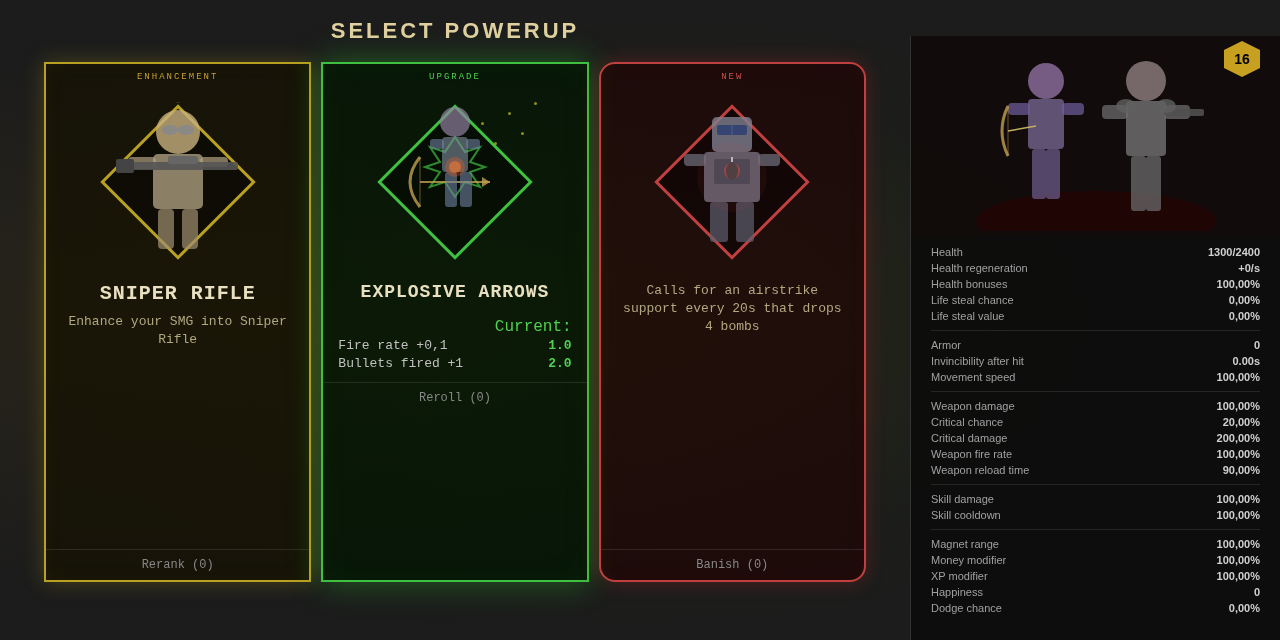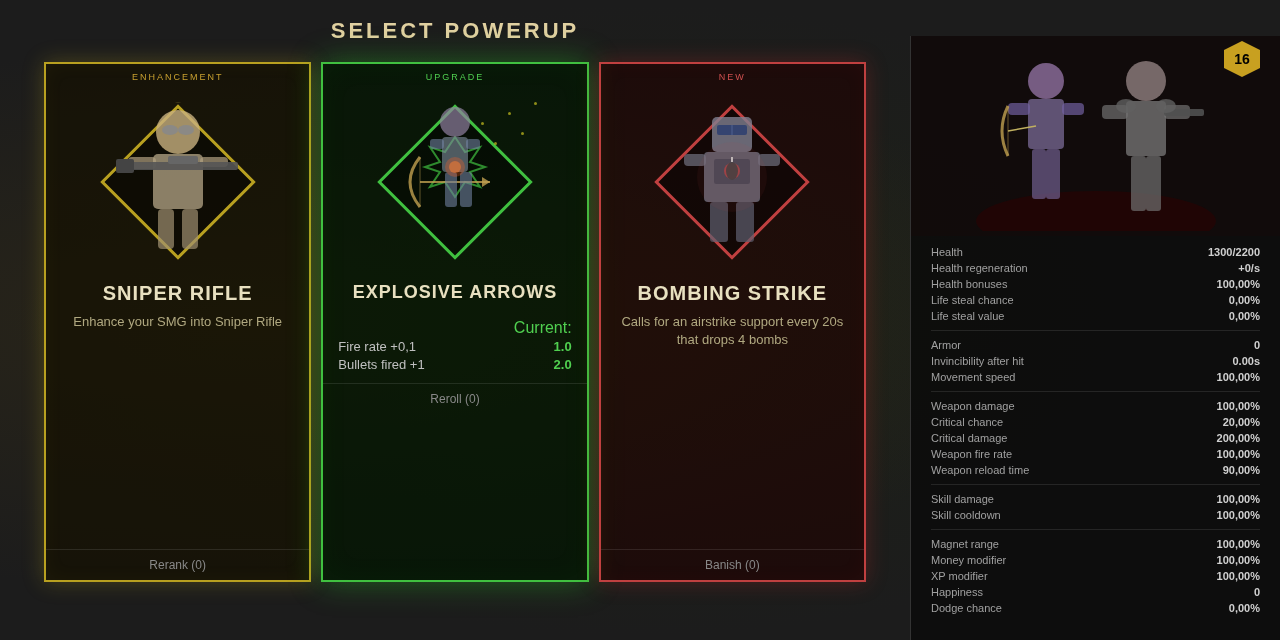--- a/index.html
+++ b/index.html
@@ -39,20 +39,21 @@
       text-transform: uppercase;
       font-weight: bold;
     }
 
     .cards-container {
       display: flex;
       justify-content: center;
       gap: 10px;
       padding: 0 44px;
       height: 520px;
+      font-family: Liberation Mono, monospace;
     }
 
     .card {
       flex: 1;
       max-width: 270px;
       border: 2px solid #555;
       background: rgba(0,0,0,0.5);
       position: relative;
       display: flex;
       flex-direction: column;
@@ -66,20 +67,21 @@
     }
 
     .card.green-border {
       border-color: #40c040;
       background: rgba(0,20,0,0.7);
     }
 
     .card.red-border {
       border-color: #c04040;
       background: rgba(30,0,0,0.6);
+      border-radius: 16px;
     }
 
     .card-badge {
       font-size: 9px;
       letter-spacing: 2px;
       text-transform: uppercase;
       margin-top: 8px;
       color: #999;
     }
 
@@ -395,21 +397,20 @@
 
           <rect x="12" y="47" width="22" height="12" rx="4" fill="#707080" opacity="0.7"></rect>
           <rect x="86" y="47" width="22" height="12" rx="4" fill="#707080" opacity="0.7"></rect>
 
           <rect x="38" y="95" width="18" height="40" rx="3" fill="#606070" opacity="0.7"></rect>
           <rect x="64" y="95" width="18" height="40" rx="3" fill="#606070" opacity="0.7"></rect>
 
           <circle cx="60" cy="70" r="35" fill="#c04040" opacity="0.07"></circle>
         </svg>
       </div>
-      <div class="card-title">BOMBING STRIKE</div>
       <div class="card-desc">Calls for an airstrike support every 20s that drops 4 bombs</div>
       <div class="card-footer">Banish (0)</div>
     </div>
 
   </div>
 </div>
 
 <div class="right-panel">
 
   <div style="position:relative; width:100%;">
@@ -446,21 +447,21 @@
 
       <ellipse cx="180" cy="65" rx="10" ry="7" fill="#606060" opacity="0.8"></ellipse>
       <ellipse cx="220" cy="65" rx="10" ry="7" fill="#606060" opacity="0.8"></ellipse>
     </svg>
   </div>
 
   <div class="stats-section">
 
     <div class="stat-row">
       <span class="stat-label">Health</span>
-      <span class="stat-value">1300/2200</span>
+      <span class="stat-value">1300/2400</span>
     </div>
     <div class="stat-row">
       <span class="stat-label">Health regeneration</span>
       <span class="stat-value">+0/s</span>
     </div>
     <div class="stat-row">
       <span class="stat-label">Health bonuses</span>
       <span class="stat-value">100,00%</span>
     </div>
     <div class="stat-row">

